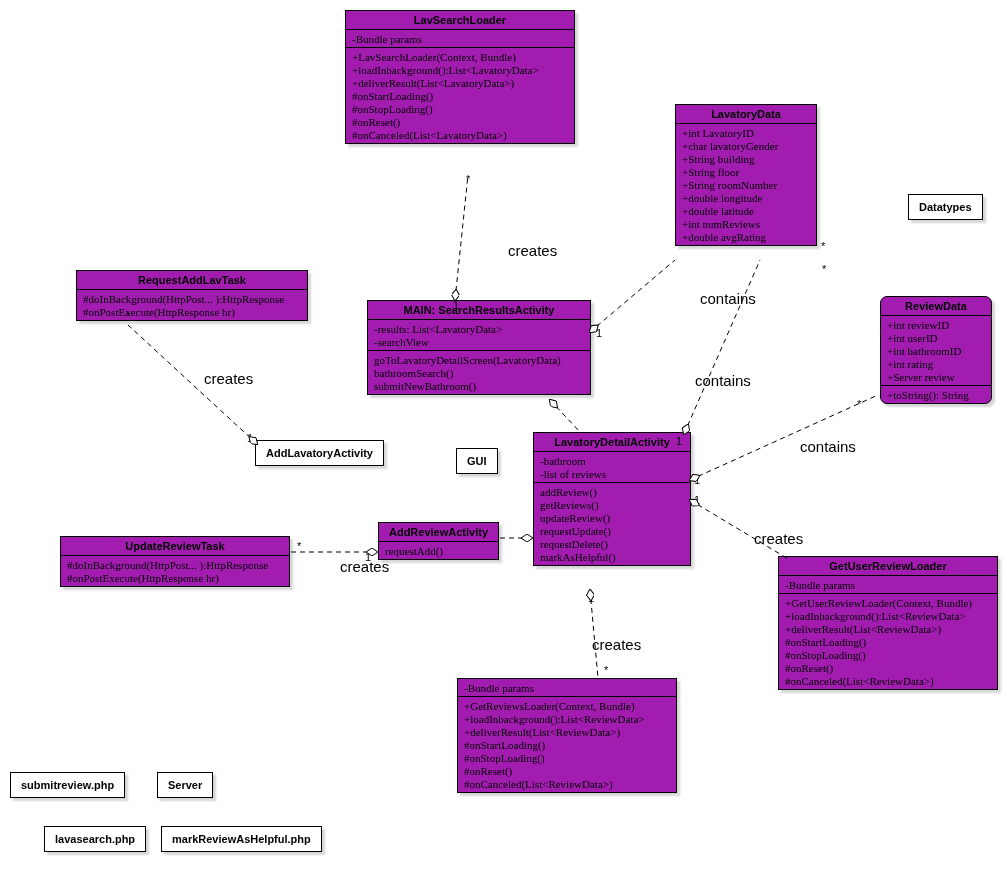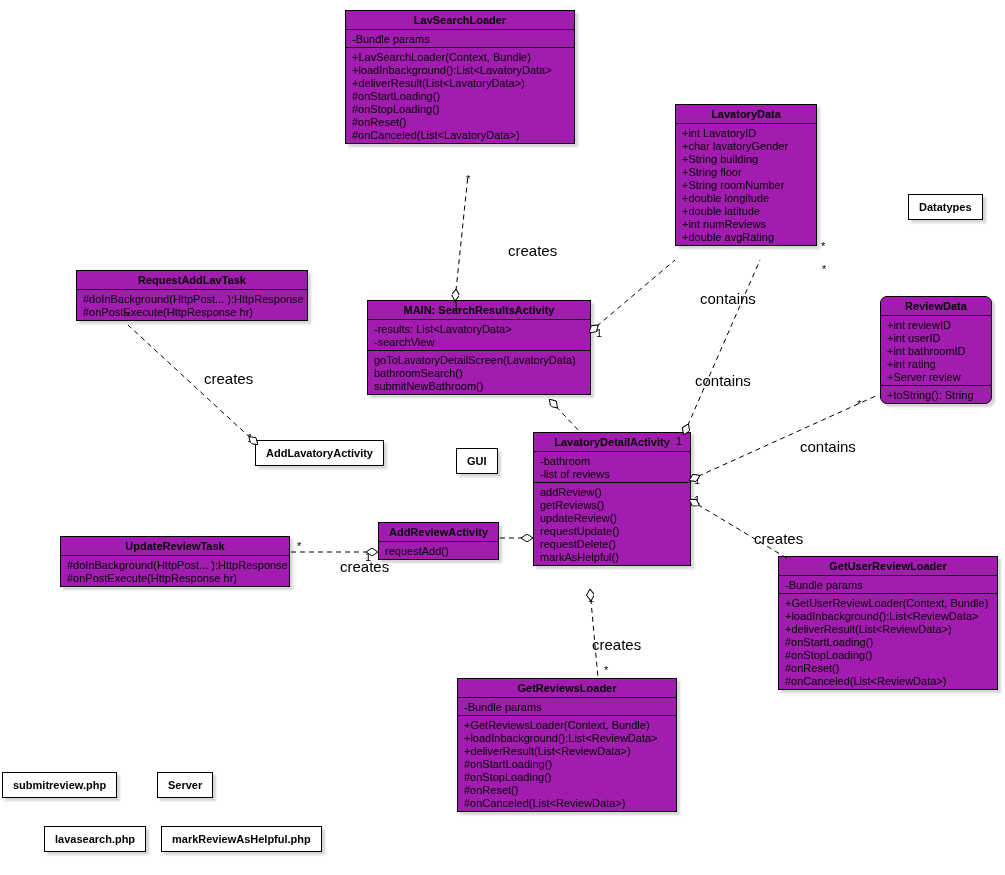--- a/index.html
+++ b/index.html
@@ -27,20 +27,21 @@
   .section {
     border-bottom: 1px solid #000;
     padding: 2px 6px;
   }
   .section:last-child {
     border-bottom: none;
   }
   .row {
     padding: 0.5px 0;
     white-space: nowrap;
+    font-family: Liberation Serif, serif;
   }
   .simple {
     position: absolute;
     border: 1px solid #000;
     background: #fff;
     padding: 6px 10px;
     font-weight: bold;
     box-shadow: 3px 3px 2px rgba(120,120,120,0.3);
   }
   svg.overlay {
@@ -176,36 +177,35 @@
     <div class="row">+loadInbackground():List&lt;ReviewData&gt;</div>
     <div class="row">+deliverResult(List&lt;ReviewData&gt;)</div>
     <div class="row">#onStartLoading()</div>
     <div class="row">#onStopLoading()</div>
     <div class="row">#onReset()</div>
     <div class="row">#onCanceled(List&lt;ReviewData&gt;)</div>
   </div>
 </div>
 
 <div class="box" style="left:457px; top:678px; width:218px;">
-  <div class="title">GetReviewsLoader</div>
   <div class="section">
     <div class="row">-Bundle params</div>
   </div>
   <div class="section">
     <div class="row">+GetReviewsLoader(Context, Bundle)</div>
     <div class="row">+loadInbackground():List&lt;ReviewData&gt;</div>
     <div class="row">+deliverResult(List&lt;ReviewData&gt;)</div>
     <div class="row">#onStartLoading()</div>
     <div class="row">#onStopLoading()</div>
     <div class="row">#onReset()</div>
     <div class="row">#onCanceled(List&lt;ReviewData&gt;)</div>
   </div>
 </div>
 
-<div class="simple" style="left:2px; top:772px;text-align:center;">submitreview.php</div>
+<div class="simple" style="left:10px; top:772px;text-align:center;">submitreview.php</div>
 <div class="simple" style="left:157px; top:772px;">Server</div>
 <div class="simple" style="left:44px; top:826px;">lavasearch.php</div>
 <div class="simple" style="left:161px; top:826px;">markReviewAsHelpful.php</div>
 
 <div class="label" style="left:508px; top:242px;">creates</div>
 <div class="label" style="left:204px; top:370px;">creates</div>
 <div class="label" style="left:340px; top:558px;">creates</div>
 <div class="label" style="left:754px; top:530px;">creates</div>
 <div class="label" style="left:592px; top:636px;">creates</div>
 <div class="label" style="left:700px; top:290px;">contains</div>

